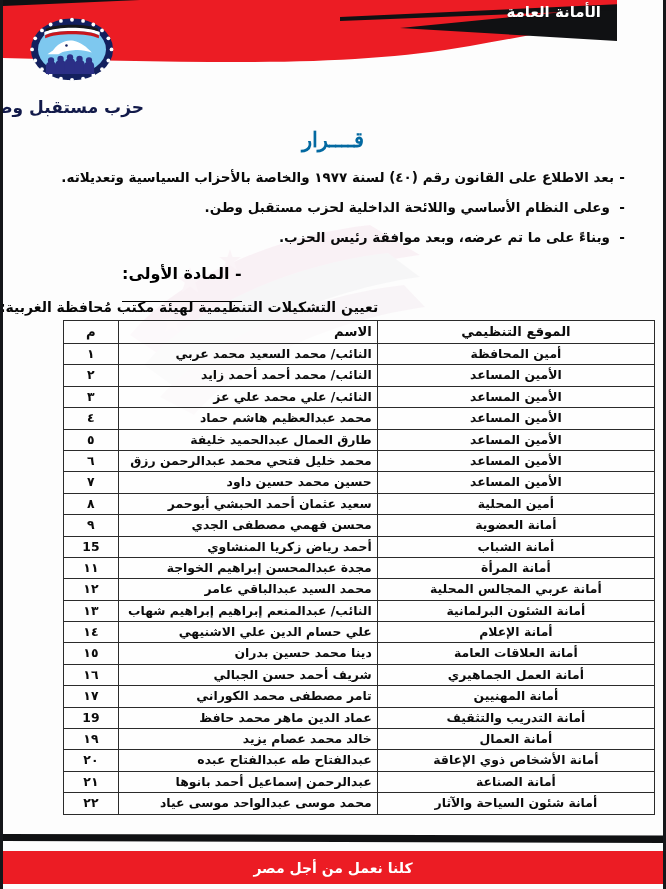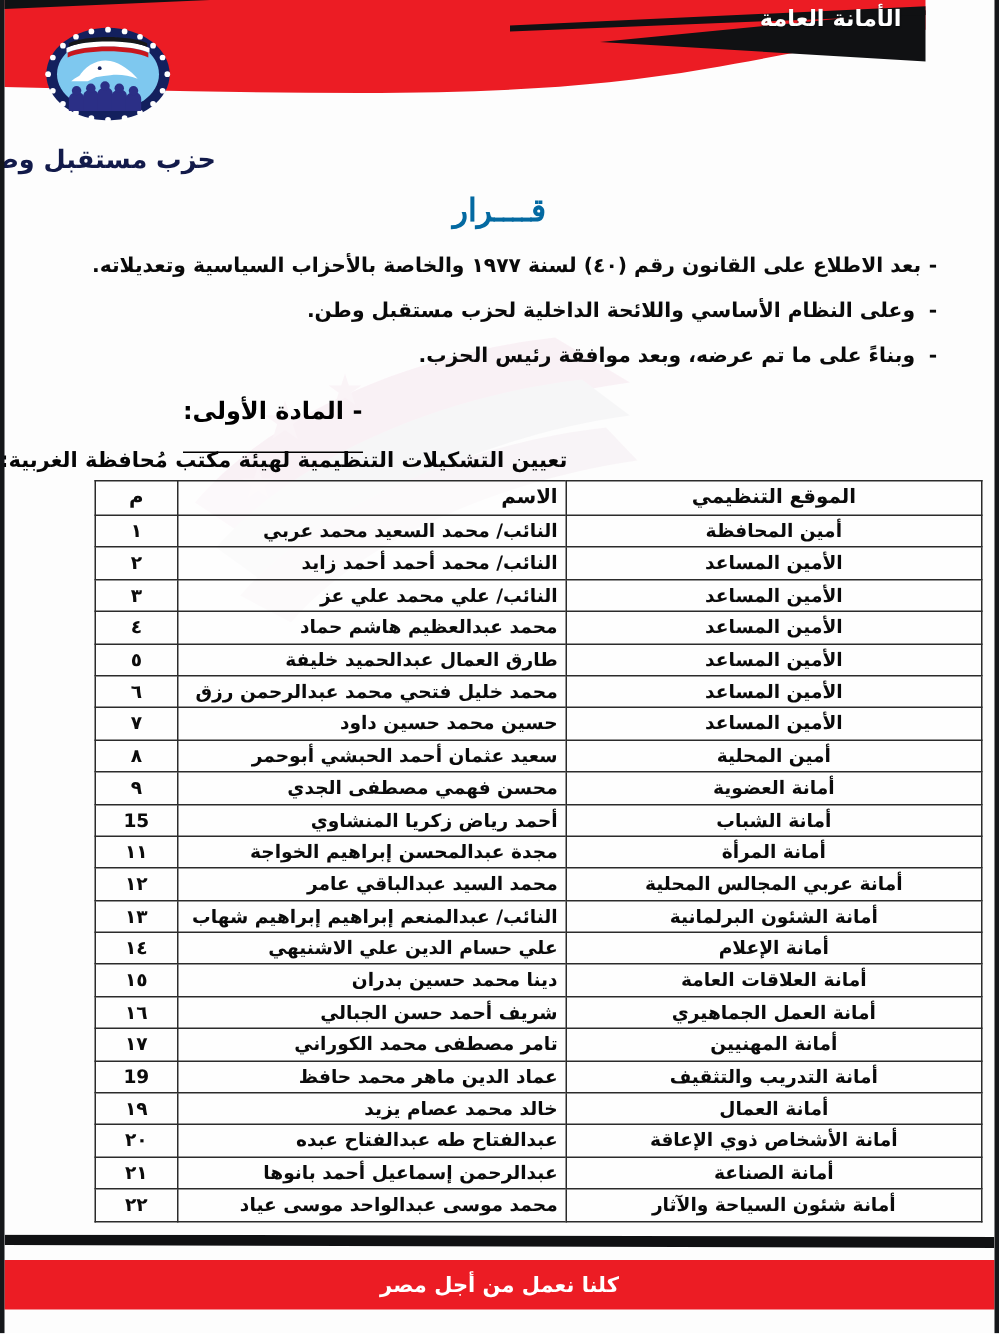--- a/index.html
+++ b/index.html
@@ -171,21 +171,21 @@
   table.roster th {
     height:23px;
     font-size:13.2px;
   }
   td.col-name { font-size:12.6px; }
   td.col-role { font-size:12.4px; }
   td.col-num  { font-size:13px; }
 
   
   #footer {
-    position:absolute; left:0; bottom:16px;
+    position:absolute; left:0; bottom:5px;
     width:596px; height:58px;
     z-index:20;
   }
   .footer-black {
     position:absolute; left:3px; top:8px;
     width:660px; height:9px;
     background:#101113;
     clip-path:polygon(0 0, 100% 18%, 100% 100%, 0 78%);
   }
   .footer-red {

